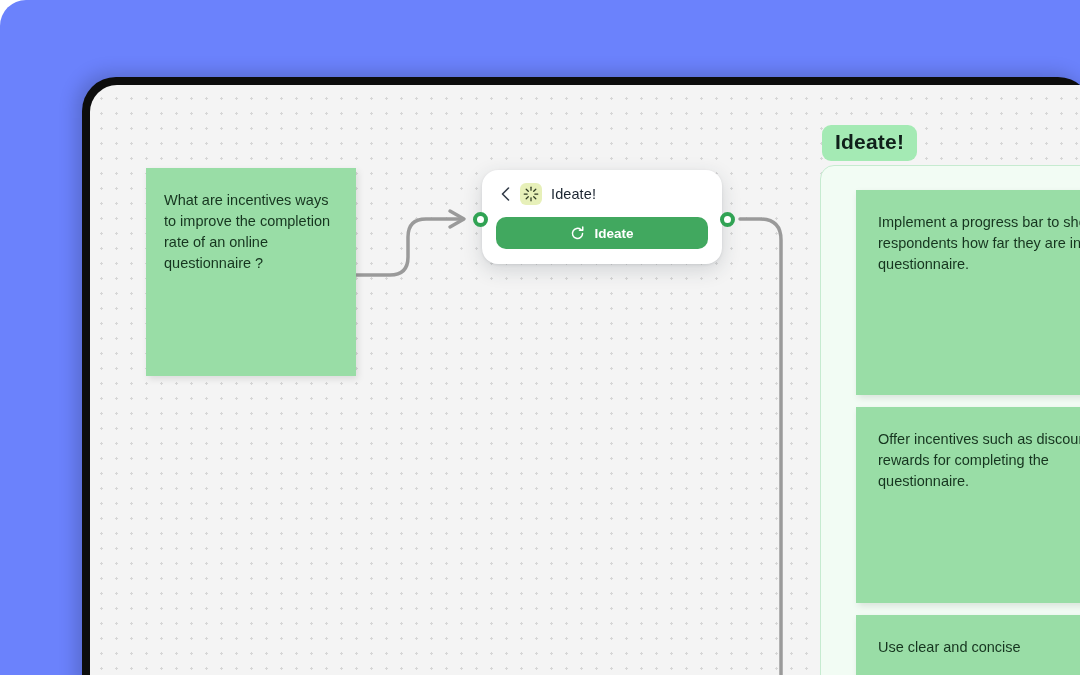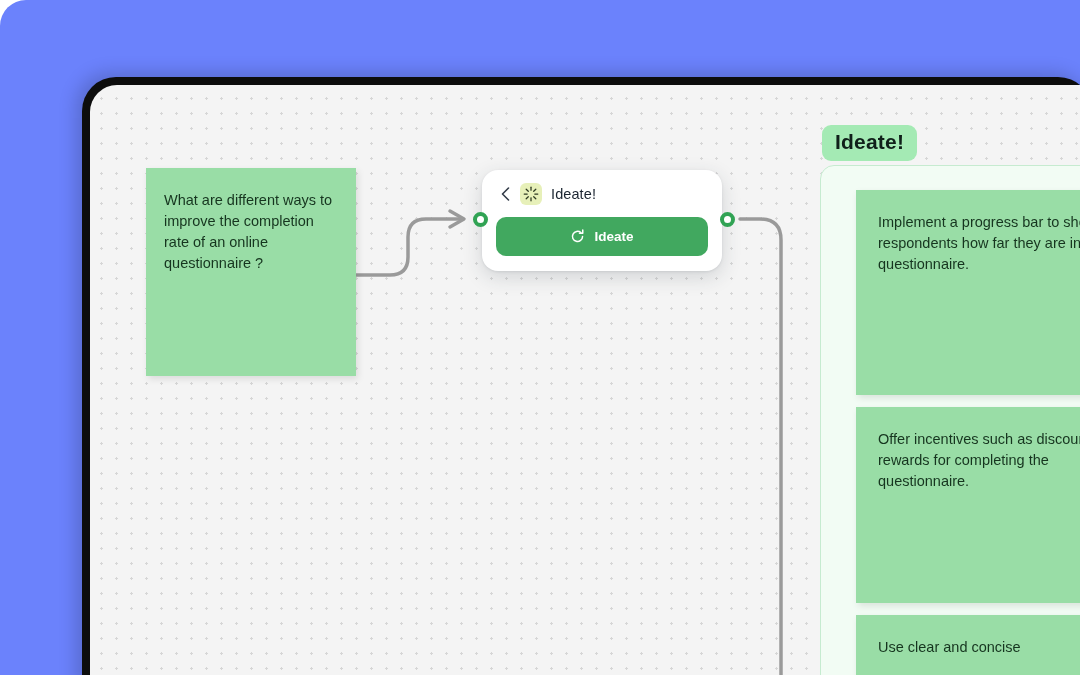--- a/index.html
+++ b/index.html
@@ -108,21 +108,21 @@
   .node-title {
     font-size: 14.5px;
     color: #1a2430;
     letter-spacing: .1px;
   }
   .ideate-btn {
     display: flex;
     align-items: center;
     justify-content: center;
     gap: 9px;
-    height: 39px;
+    height: 32px;
     border: none;
     border-radius: 10px;
     background: #41a85f;
     color: #ffffff;
     font-size: 13.5px;
     font-weight: bold;
     font-family: "Liberation Sans", sans-serif;
     width: 100%;
     cursor: pointer;
   }
@@ -196,21 +196,21 @@
 
       <svg class="edges" viewBox="0 0 1002 612" preserveAspectRatio="none">
 
         <path d="M 266 190 L 300 190 Q 318 190 318 172 L 318 152 Q 318 134 336 134 L 370 134" fill="none" stroke="#9a9a9a" stroke-width="3.5" stroke-linecap="round"></path>
         <path d="M 360 126 L 374 134 L 360 142" fill="none" stroke="#9a9a9a" stroke-width="3.5" stroke-linecap="round" stroke-linejoin="round"></path>
 
         <path d="M 650 134 L 670 134 Q 691 134 691 155 L 691 612" fill="none" stroke="#9a9a9a" stroke-width="3.5" stroke-linecap="round"></path>
       </svg>
 
       <div class="sticky-question">
-        <div class="txt">What are different ways to improve the completion rate of an online questionnaire ?</div>
+        <div class="txt">What are incentives ways to improve the completion rate of an online questionnaire ?</div>
       </div>
 
       <div class="node-card">
         <div class="node-head">
           <span class="chev-back">
             <svg width="9" height="14" viewBox="0 0 9 14">
               <path d="M7.5 1 L1.5 7 L7.5 13" fill="none" stroke="#333c49" stroke-width="1.6" stroke-linecap="round" stroke-linejoin="round"></path>
             </svg>
           </span>
           <span class="node-icon">

